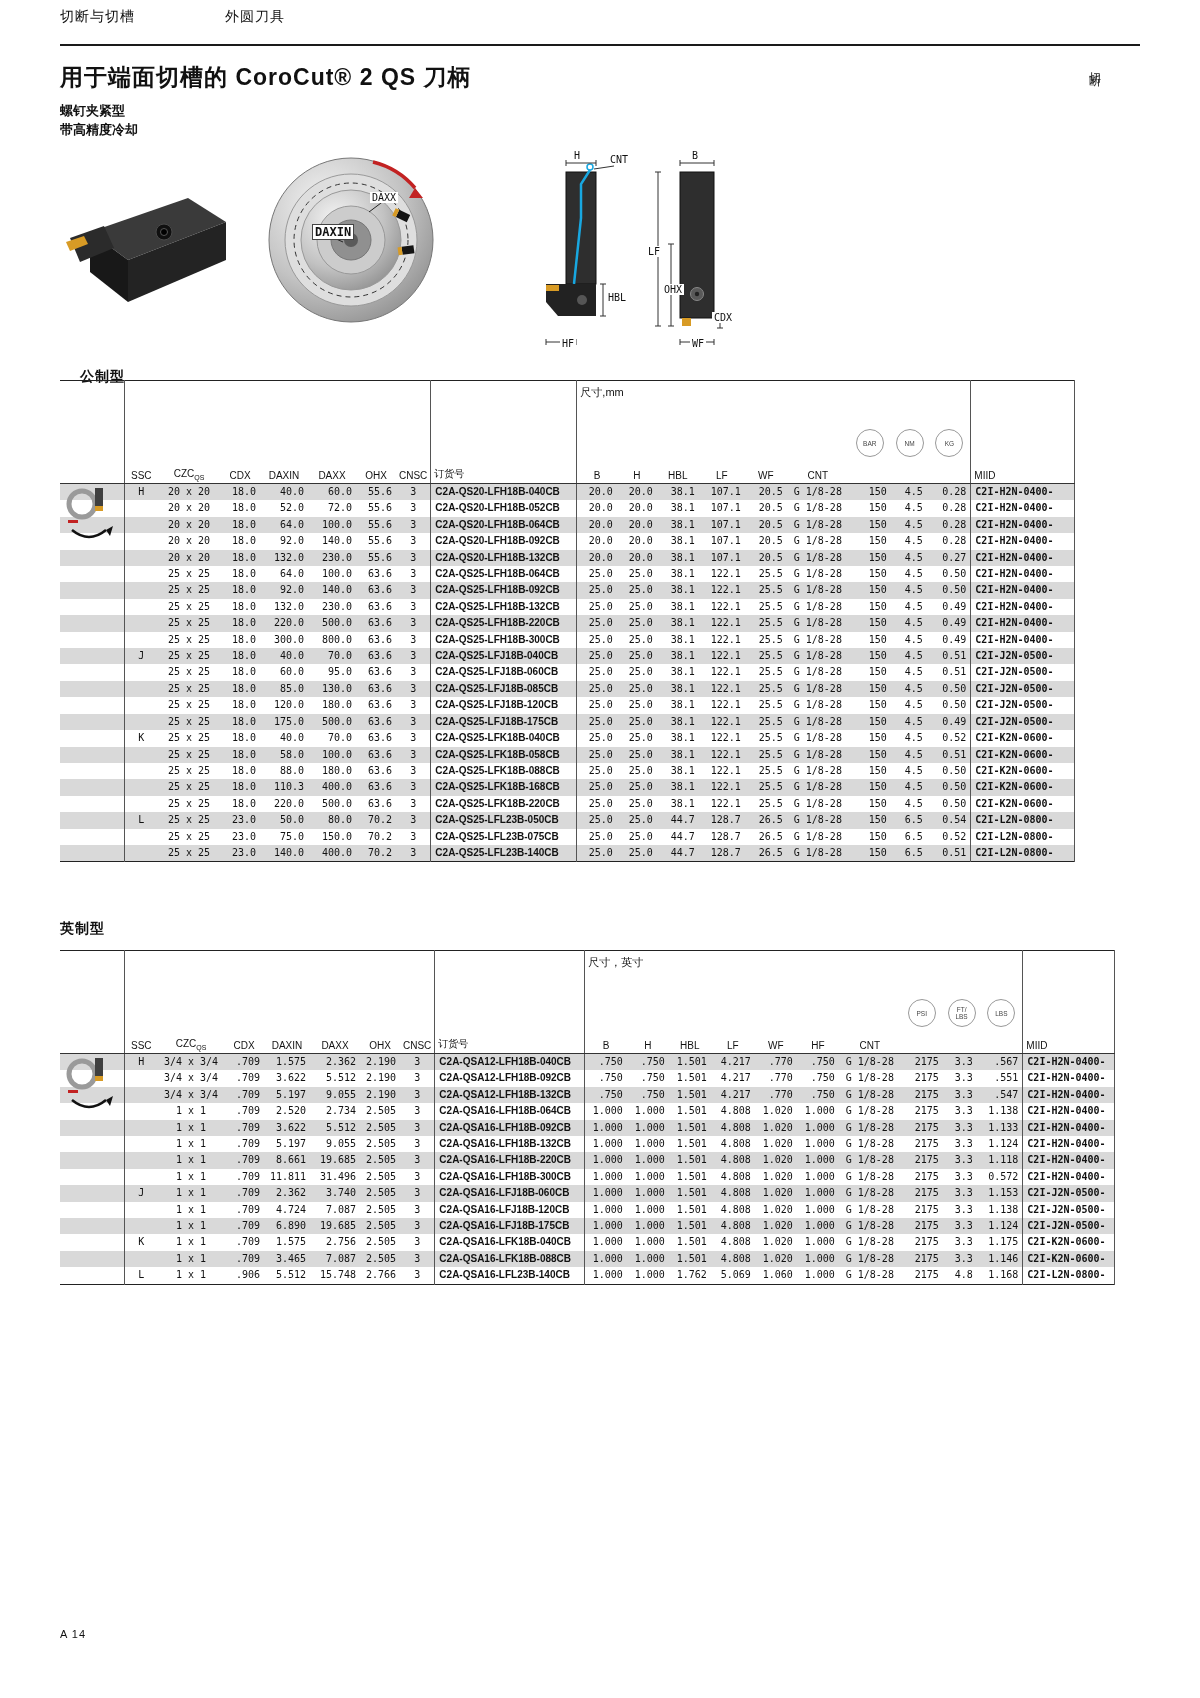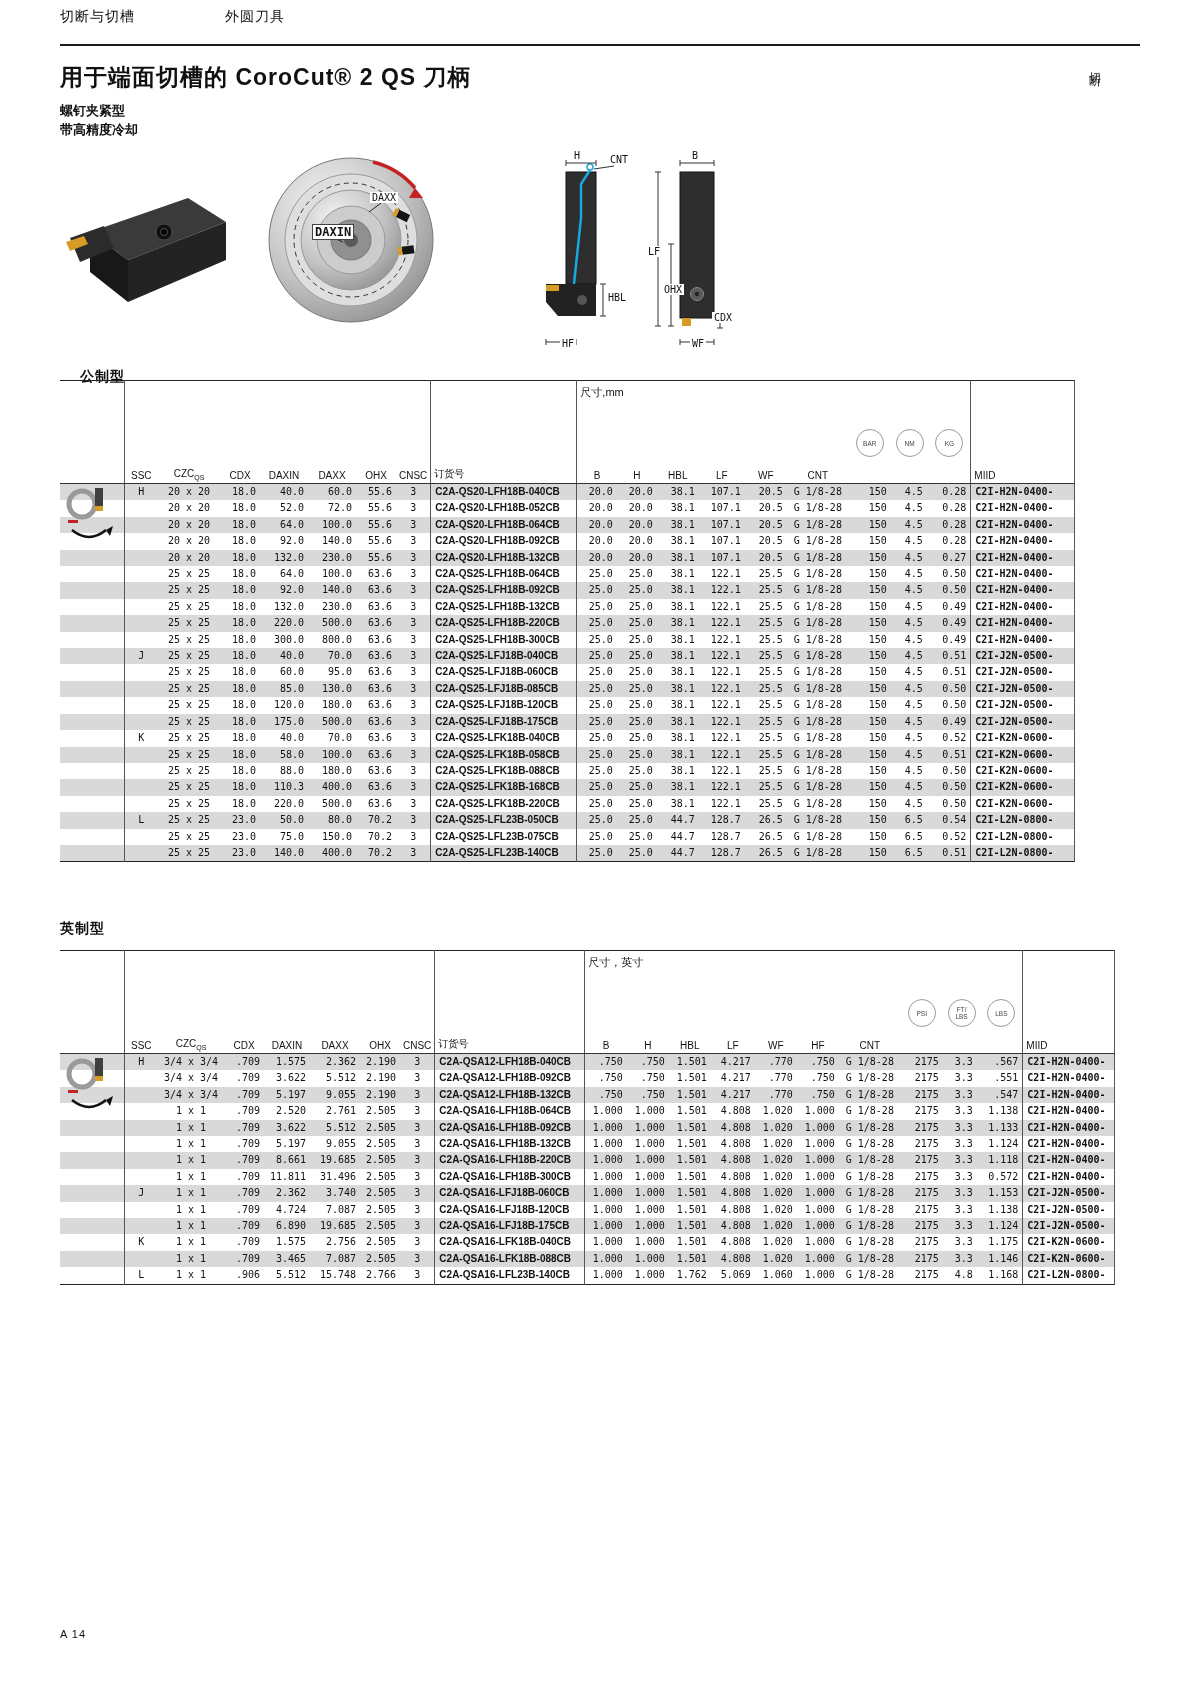--- a/index.html
+++ b/index.html
@@ -859,21 +859,21 @@
           <td class="c-num">3.3</td>
           <td class="c-num">.547</td>
           <td class="c-miid bl br">C2I-H2N-0400-</td>
         </tr>
         <tr>
           <td></td>
           <td class="c-ctr bl"></td>
           <td class="c-ctr">1 x 1</td>
           <td class="c-num">.709</td>
           <td class="c-num">2.520</td>
-          <td class="c-num">2.761</td>
+          <td class="c-num">2.734</td>
           <td class="c-num">2.505</td>
           <td class="c-ctr">3</td>
           <td class="c-order bl">C2A-QSA16-LFH18B-064CB</td>
           <td class="c-num bl">1.000</td>
           <td class="c-num">1.000</td>
           <td class="c-num">1.501</td>
           <td class="c-num">4.808</td>
           <td class="c-num">1.020</td>
           <td class="c-num">1.000</td>
           <td class="c-cnt">G 1/8-28</td>

